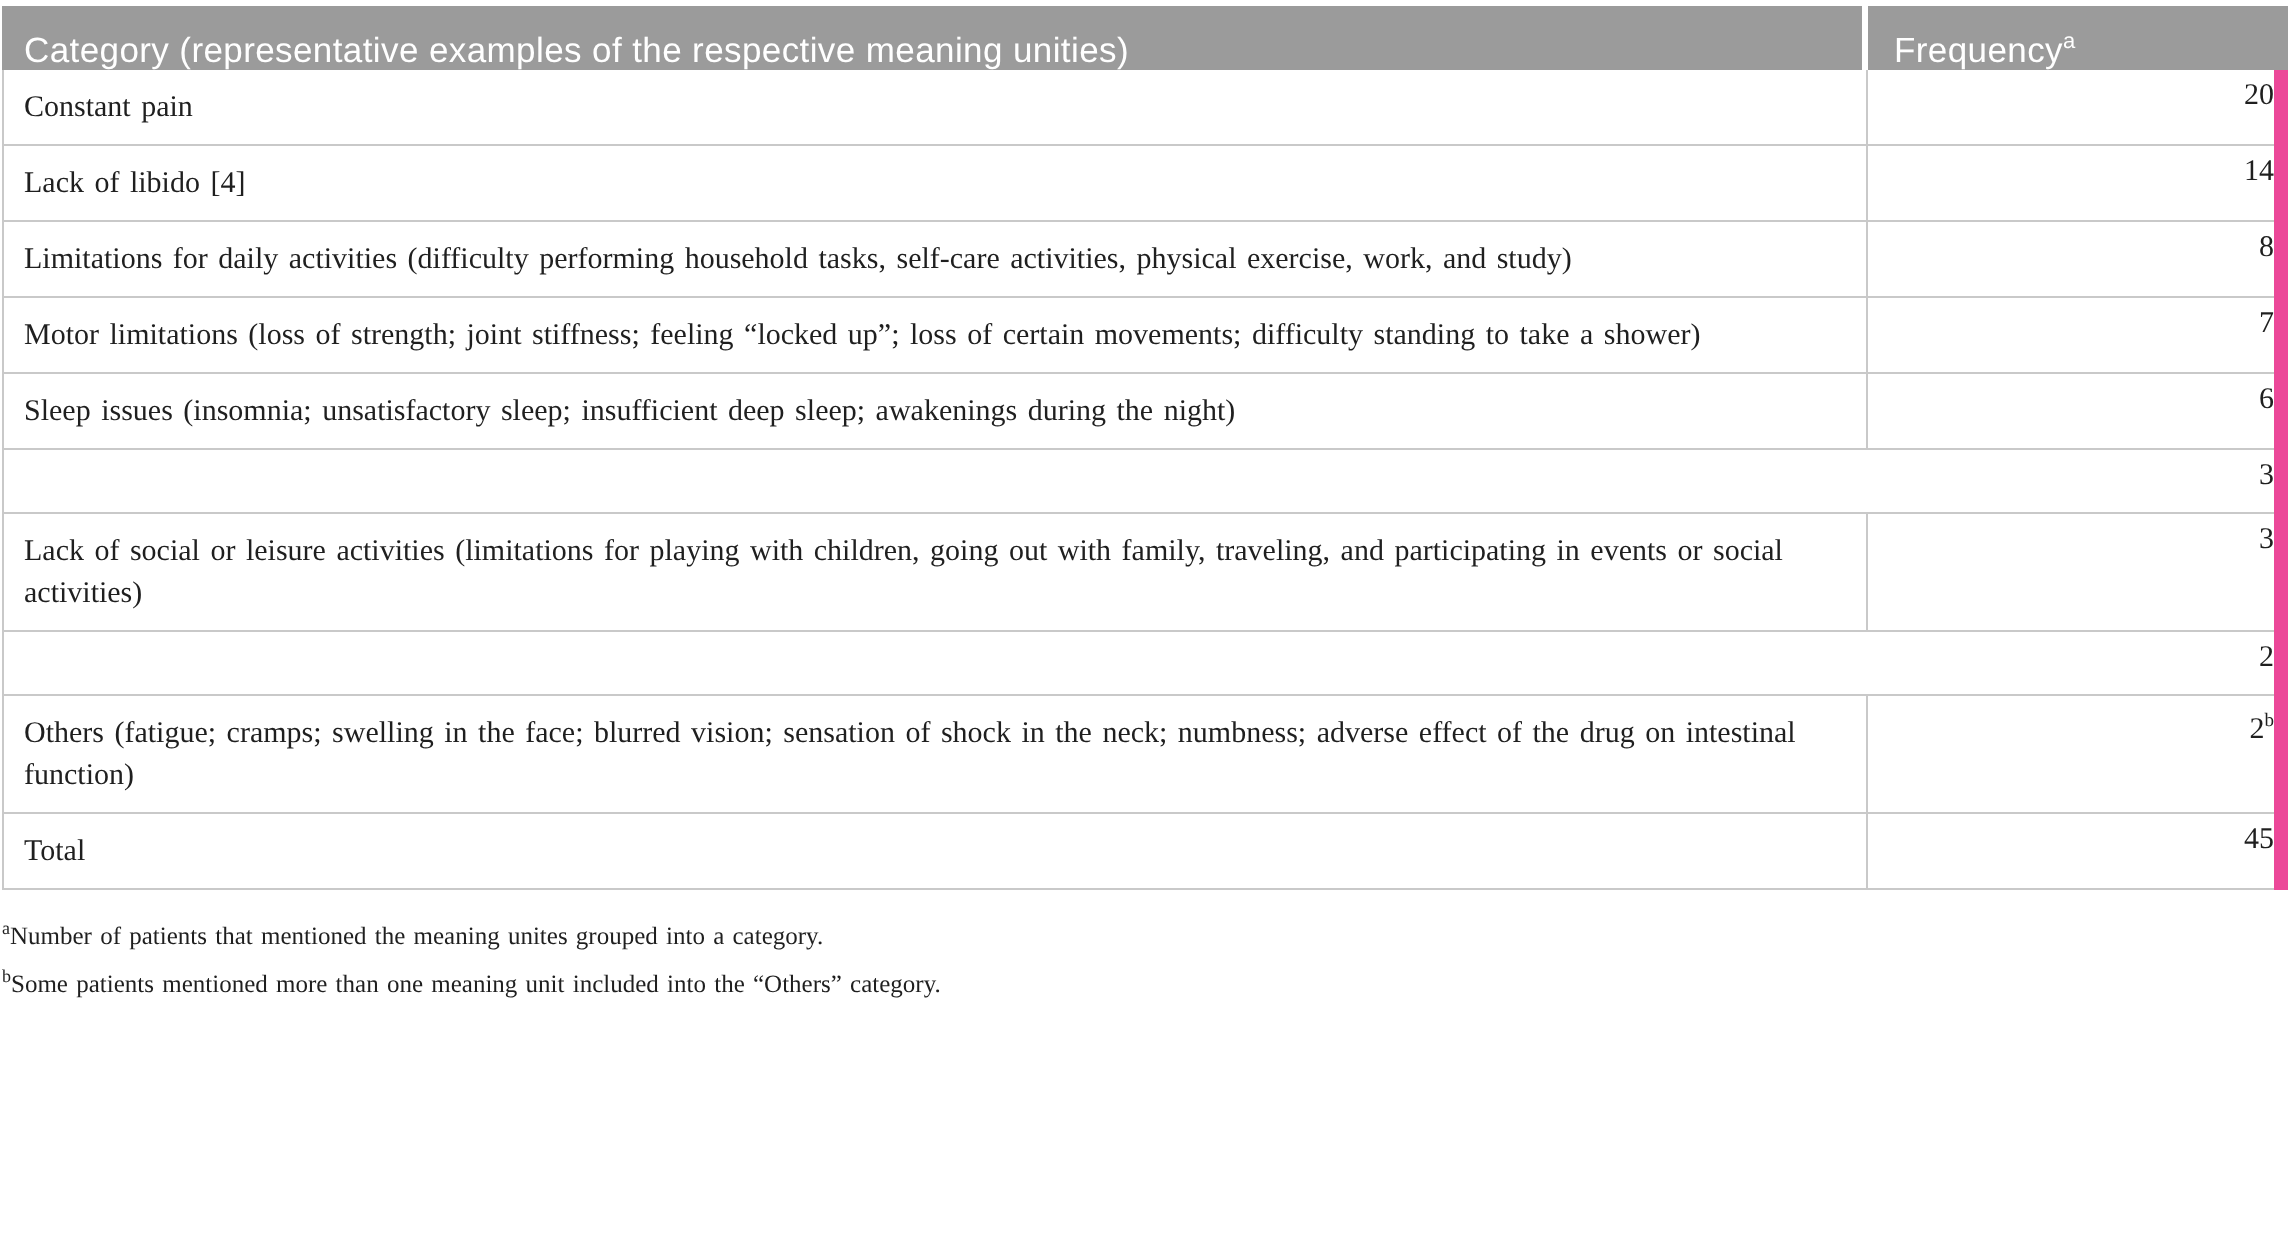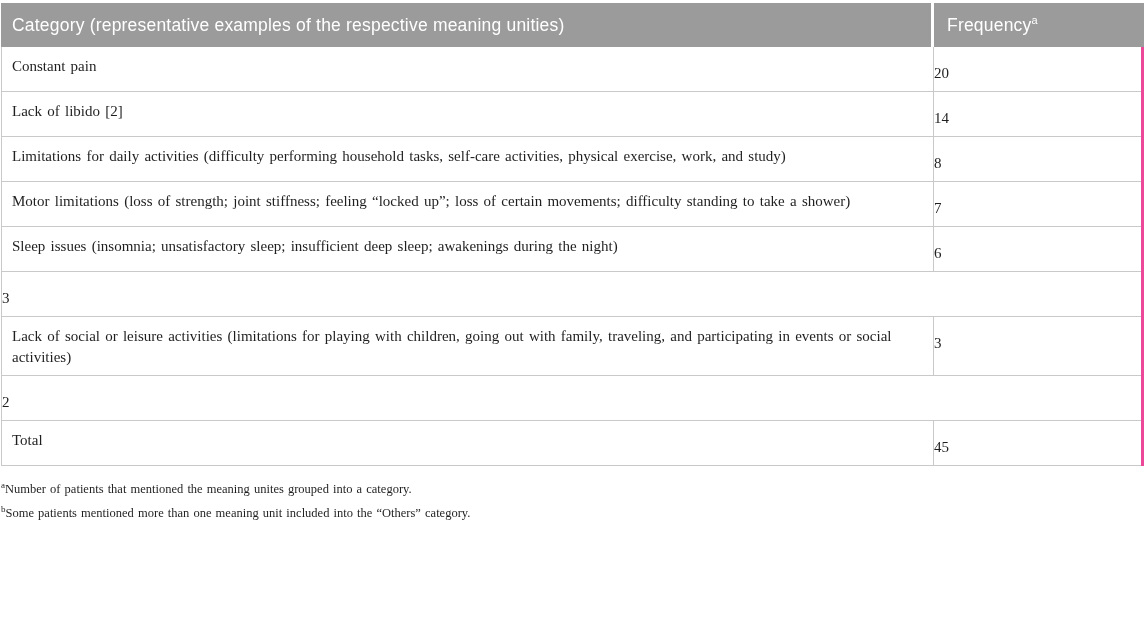--- a/index.html
+++ b/index.html
@@ -21,47 +21,47 @@
     display: flex;
     gap: 3px;
     font-family: "Liberation Sans", sans-serif;
     font-size: 17.5px;
     letter-spacing: .2px;
     color: #ffffff;
   }
   .th {
     background: #9b9b9b;
     box-sizing: border-box;
-    padding: 12px 10px 12px 11px;
+    padding: 12px 10px 0 11px;
     line-height: 20px;
   }
   .th-cat  { width: 930px; }
   .th-freq { flex: 1; padding-left: 13px; }
   .th sup { font-size: 11px; line-height: 0; }
   
   .tbody {
     border-left: 1px solid #c9c9c9;
-    border-right: 3px solid #ec4899;
+    border-right: 7px solid #ec4899;
     font-size: 15px;
   }
   .row {
     display: flex;
     border-bottom: 1px solid #c9c9c9;
   }
   .cell { box-sizing: border-box; line-height: 21px; }
   .cat {
     width: 932px;
     border-right: 1px solid #c9c9c9;
     padding: 9px 12px 7px 10px;
     word-spacing: 1.5px;
   }
   .freq {
     flex: 1;
-    text-align: left;
-    padding: 16px 0 7px 0;
+    text-align: right;
+    padding: 3px 0 7px 0;
   }
   .freq sup { font-size: 9.5px; }
   
   .footnotes {
     margin: 9px 0 0 1px;
     font-size: 12.5px;
     line-height: 20px;
     word-spacing: 1px;
   }
   .footnote sup { font-size: 9px; }
@@ -79,21 +79,21 @@
 
     <div class="tbody">
         <div class="row">
           <div class="cell cat">
             <div>Constant pain</div>
           </div>
           <div class="cell freq"><span>20</span></div>
         </div>
         <div class="row">
           <div class="cell cat">
-            <div>Lack of libido [2]</div>
+            <div>Lack of libido [4]</div>
           </div>
           <div class="cell freq"><span>14</span></div>
         </div>
         <div class="row">
           <div class="cell cat">
             <div>Limitations for daily activities (difficulty performing household tasks, self-care activities, physical exercise, work, and study)</div>
           </div>
           <div class="cell freq"><span>8</span></div>
         </div>
         <div class="row">
@@ -115,20 +115,26 @@
           <div class="cell cat">
             <div>Lack of social or leisure activities (limitations for playing with children, going out with family, traveling, and participating in events or social activities)</div>
           </div>
           <div class="cell freq"><span>3</span></div>
         </div>
         <div class="row">
           <div class="cell freq"><span>2</span></div>
         </div>
         <div class="row">
           <div class="cell cat">
+            <div>Others (fatigue; cramps; swelling in the face; blurred vision; sensation of shock in the neck; numbness; adverse effect of the drug on intestinal function)</div>
+          </div>
+          <div class="cell freq"><span>2</span><sup>b</sup></div>
+        </div>
+        <div class="row">
+          <div class="cell cat">
             <div>Total</div>
           </div>
           <div class="cell freq"><span>45</span></div>
         </div>
       </div>
   </div>
 
   <div class="footnotes">
     <div class="footnote"><sup>a</sup><span>Number of patients that mentioned the meaning unites grouped into a category.</span></div>
     <div class="footnote"><sup>b</sup><span>Some patients mentioned more than one meaning unit included into the “Others” category.</span></div>

